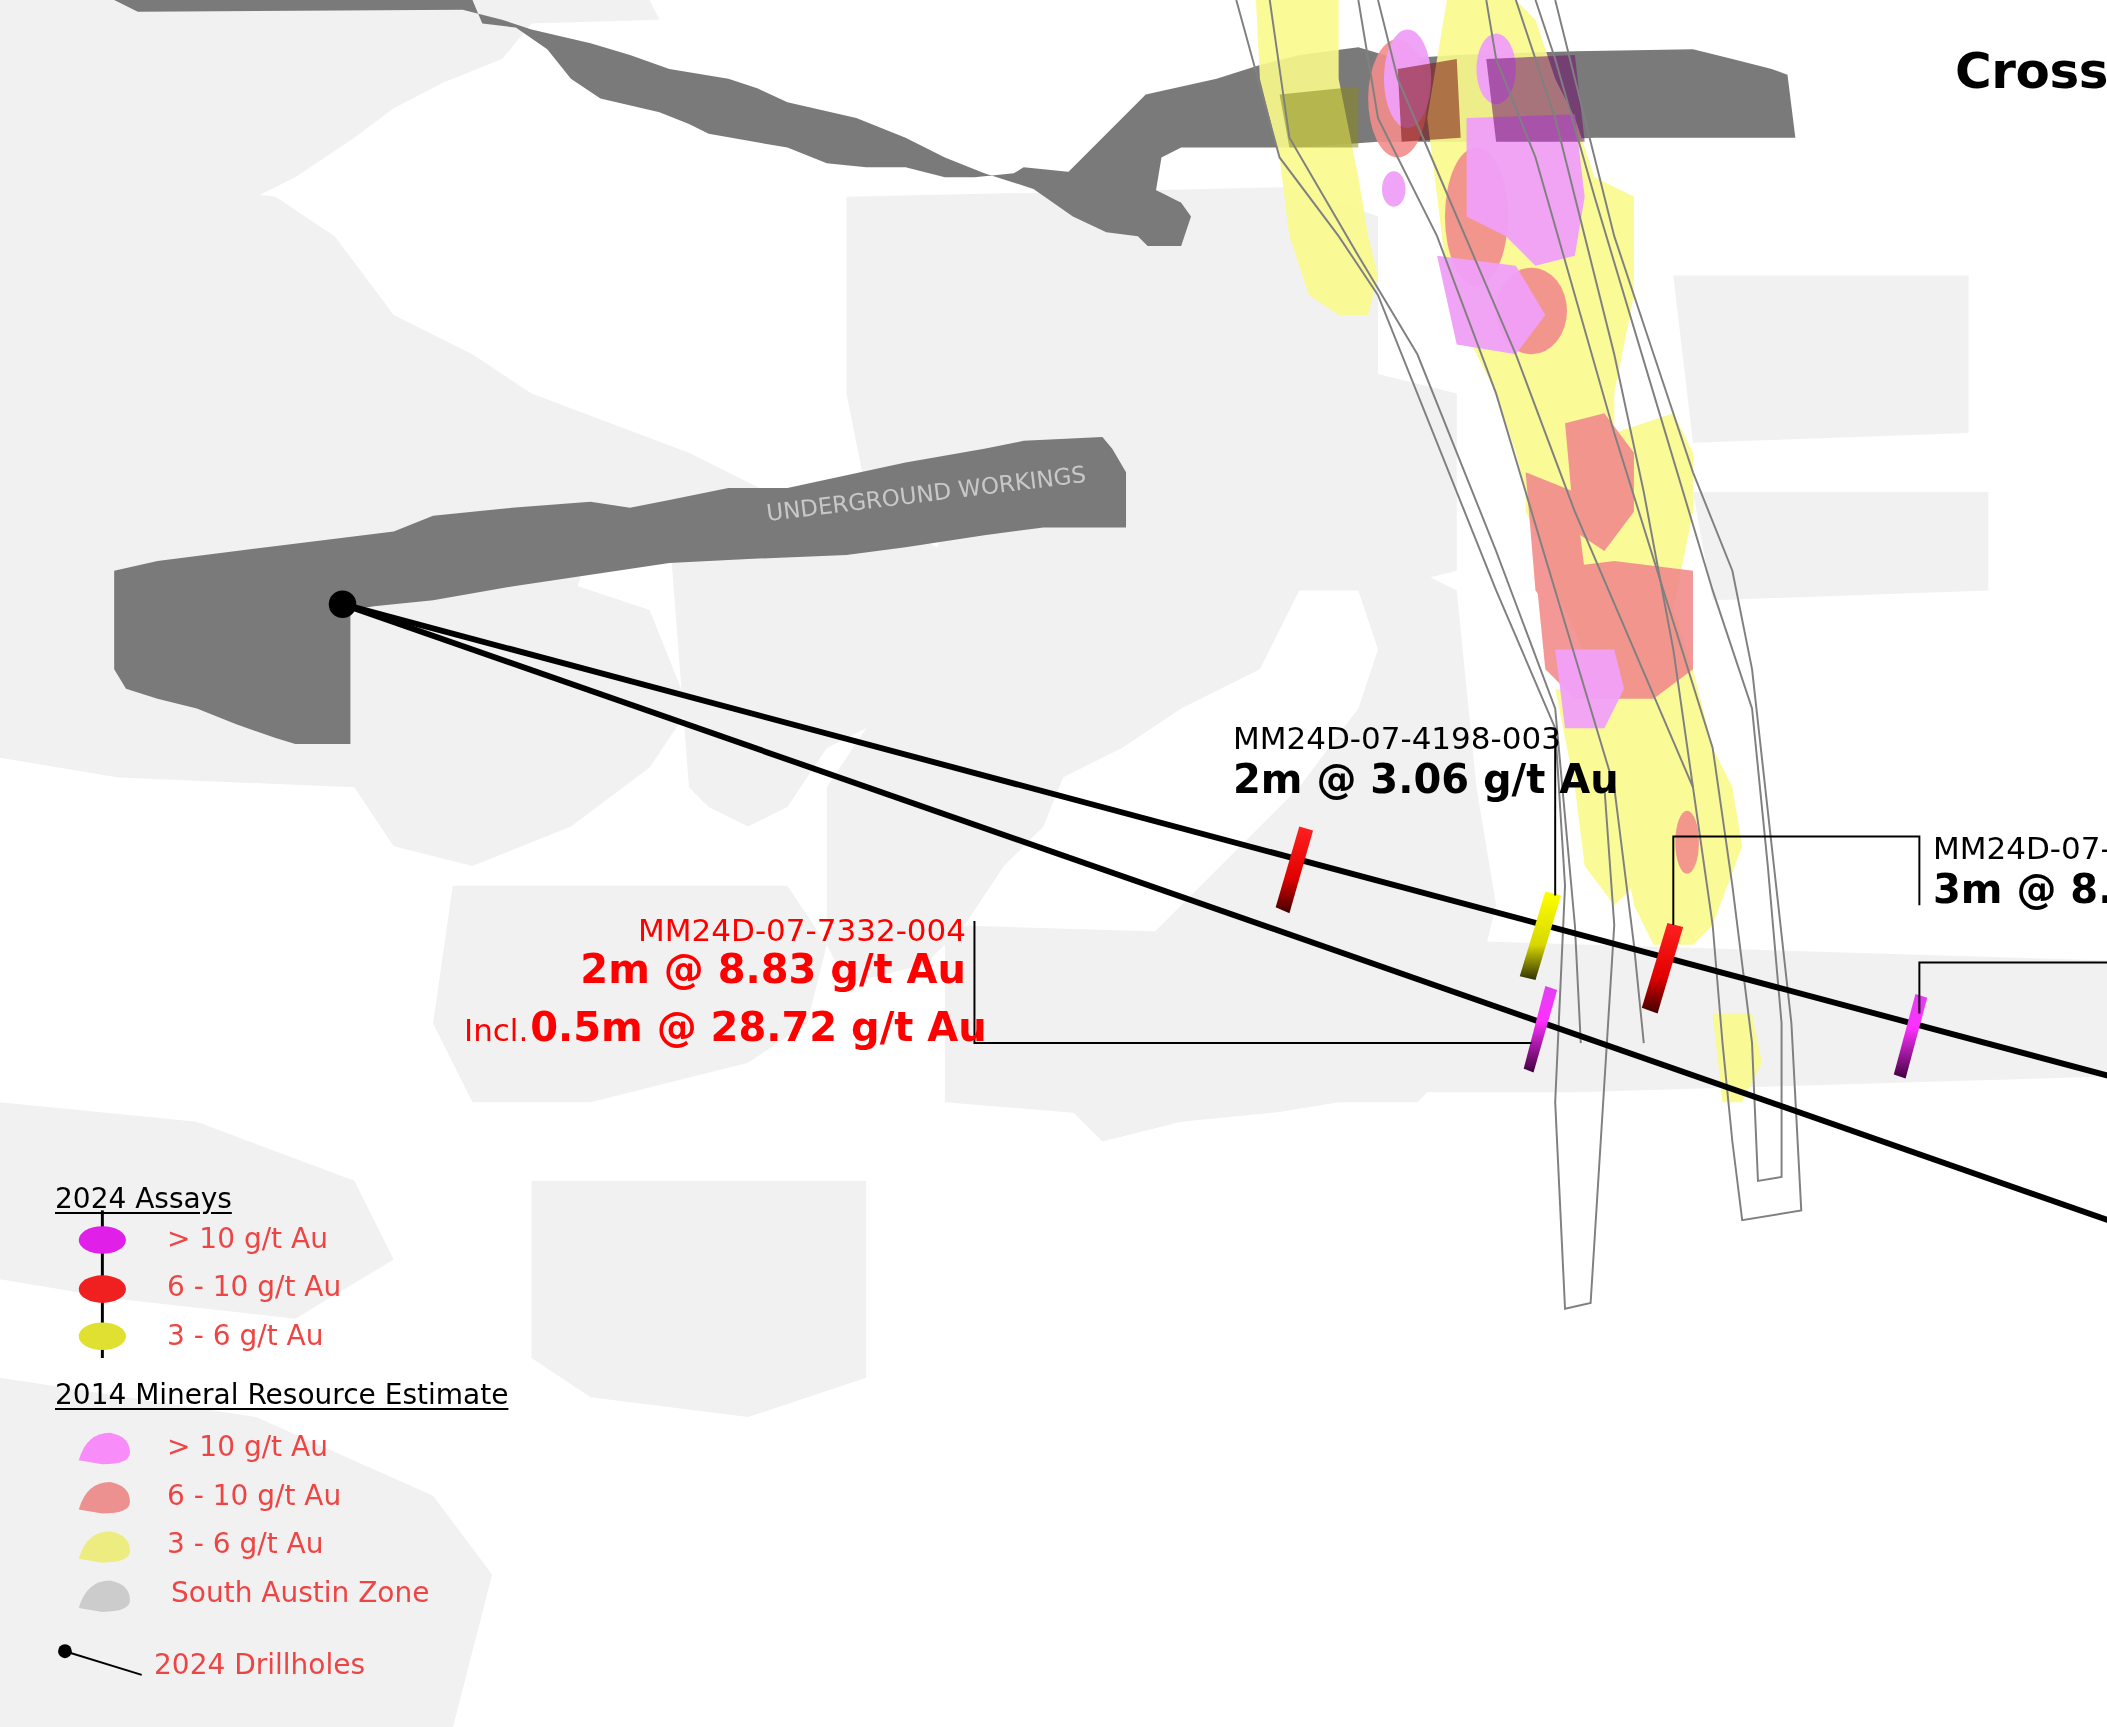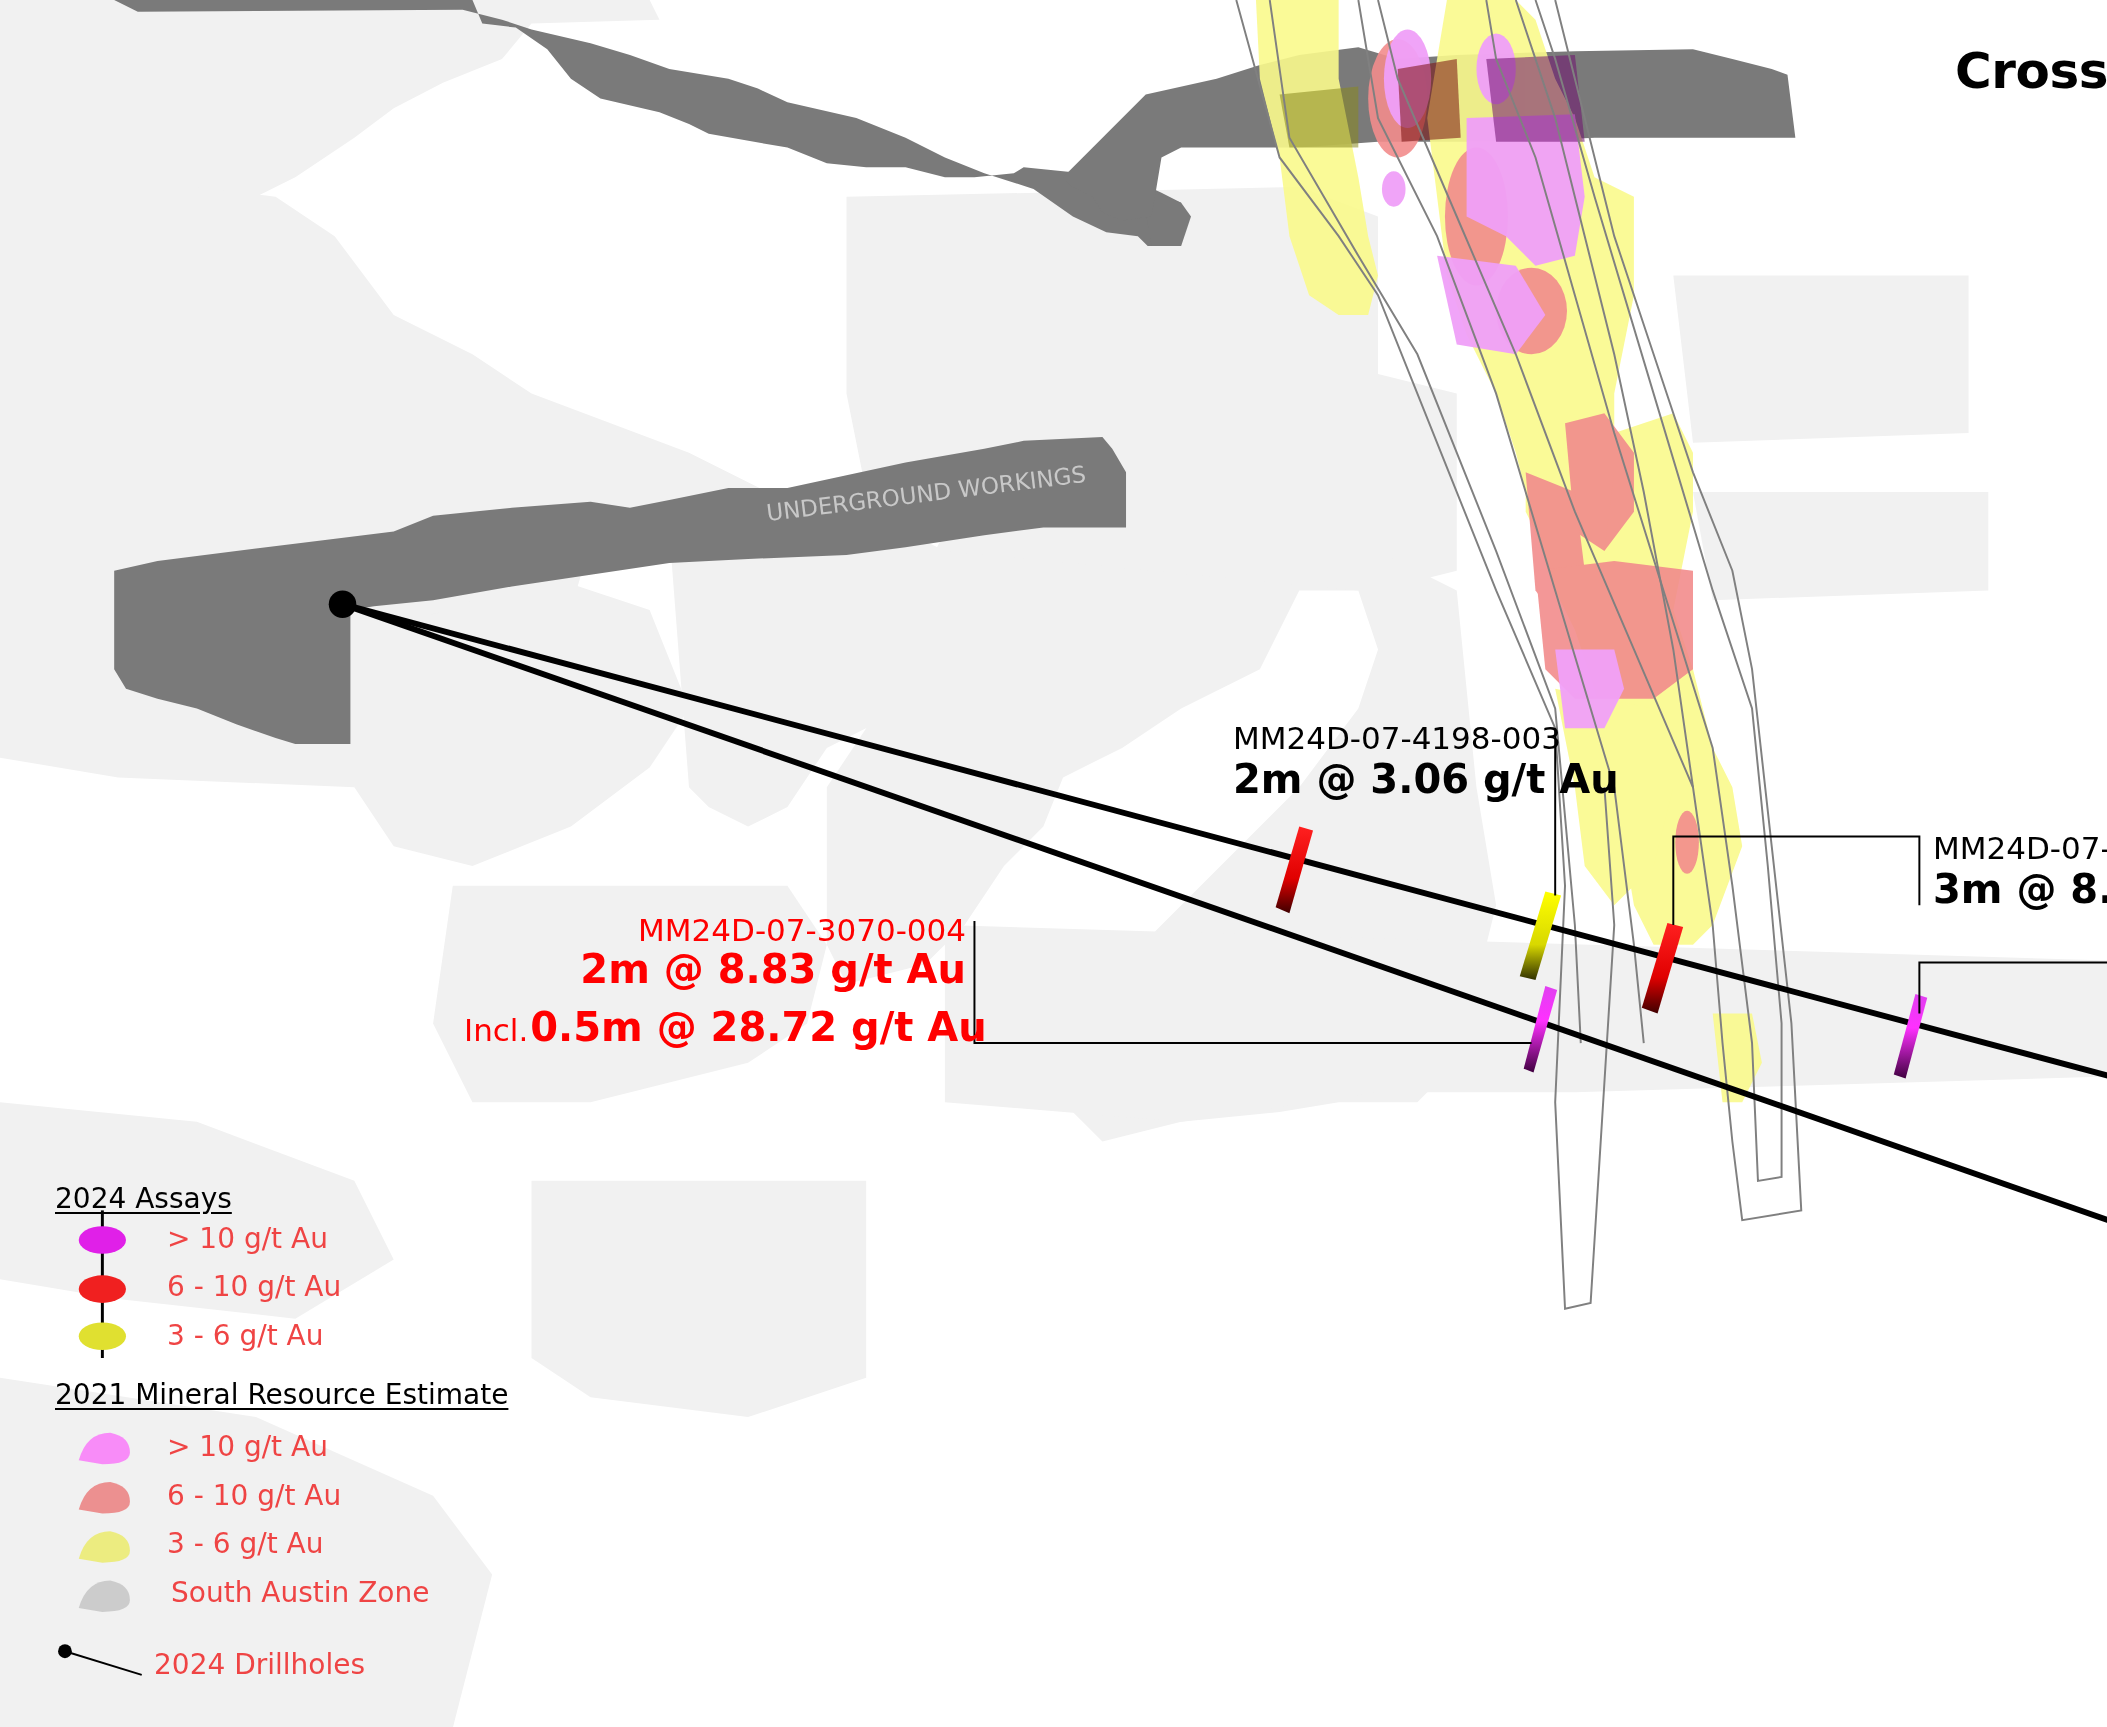--- a/index.html
+++ b/index.html
@@ -158,32 +158,32 @@
   <div class="lbl-id black">MM24D-07-4198-003</div>
   <div class="lbl-val black" style="margin-top:5px;">2m @ 3.06 g/t Au</div>
 </div>
 
 <div class="ov" style="left:1933px; top:833px;">
   <div class="lbl-id black">MM24D-07-4198-003</div>
   <div class="lbl-val black" style="margin-top:5px;">3m @ 8.37 g/t Au</div>
 </div>
 
 <div class="ov" style="left:464px; top:915px; text-align:right; width:502px;">
-  <div class="lbl-id red">MM24D-07-3070-004</div>
+  <div class="lbl-id red">MM24D-07-7332-004</div>
   <div class="lbl-val red" style="margin-top:3.4px;">2m @ 8.83 g/t Au</div>
   <div style="margin-top:18px;">
     <span class="lbl-id red">Incl.</span>
     <span class="lbl-val red">0.5m @ 28.72 g/t Au</span>
   </div>
 </div>
 
 <div class="ov leg-h" style="left:55px; top:1170px;margin-top:15px;">2024 Assays</div>
 <div class="ov leg-t" style="left:167px; top:1225px;">&gt; 10 g/t Au</div>
 <div class="ov leg-t" style="left:167px; top:1273px;">6 - 10 g/t Au</div>
 <div class="ov leg-t" style="left:167px; top:1322px;">3 - 6 g/t Au</div>
 
-<div class="ov leg-h" style="left:55px; top:1381px;">2021 Mineral Resource Estimate</div>
+<div class="ov leg-h" style="left:55px; top:1381px;">2014 Mineral Resource Estimate</div>
 <div class="ov leg-t" style="left:167px; top:1433px;">&gt; 10 g/t Au</div>
 <div class="ov leg-t" style="left:167px; top:1482px;">6 - 10 g/t Au</div>
 <div class="ov leg-t" style="left:167px; top:1530px;">3 - 6 g/t Au</div>
 <div class="ov leg-t" style="left:171px; top:1579px;">South Austin Zone</div>
 <div class="ov leg-t" style="left:154px; top:1651px;">2024 Drillholes</div>
 
 
 </body></html>

